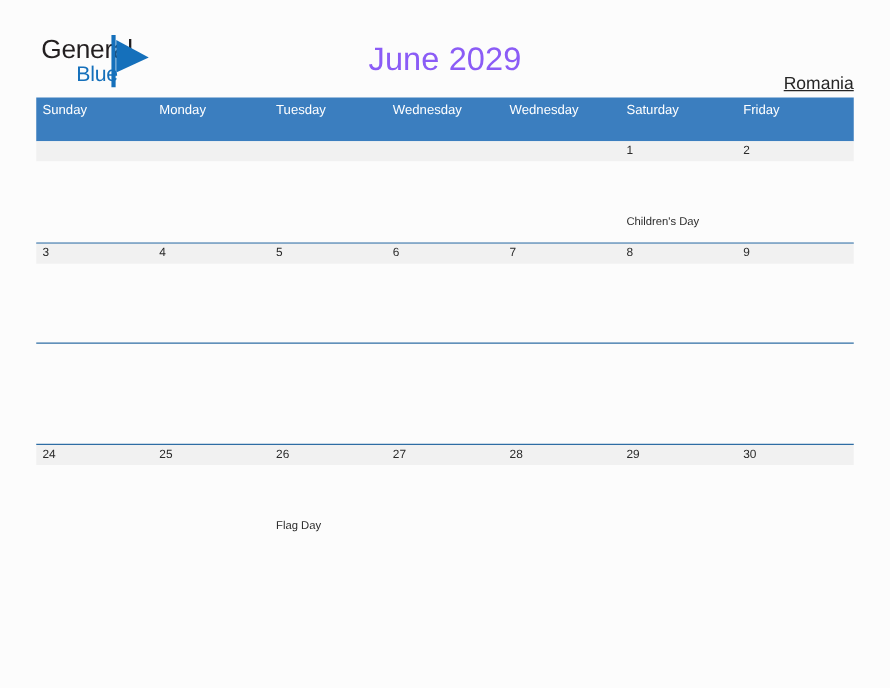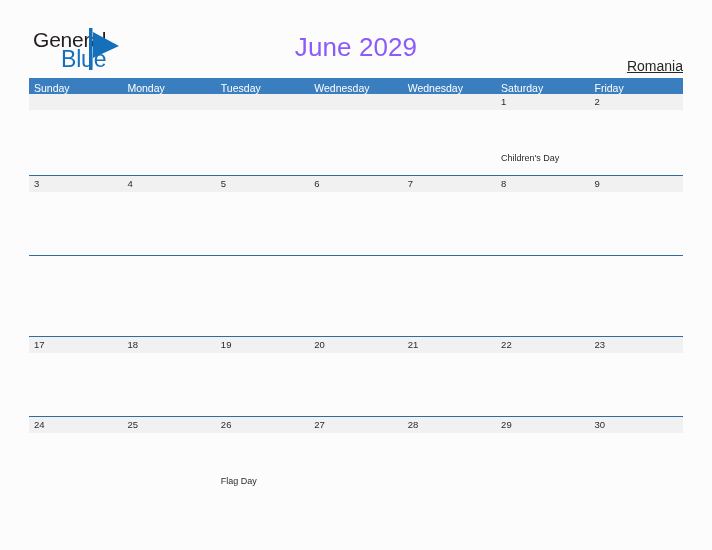--- a/index.html
+++ b/index.html
@@ -34,21 +34,21 @@
     top: 0;
     font-size: 21px;
     letter-spacing: -0.2px;
     color: #231f20;
     line-height: 23px;
   }
   .logo-blue {
     position: absolute;
     left: 28px;
     top: 20px;
-    font-size: 23px;
+    font-size: 17px;
     letter-spacing: -0.2px;
     color: #1570bb;
     line-height: 23px;
   }
   .logo-mark {
     position: absolute;
     left: 56px;
     top: 0px;
     width: 32px;
     height: 42px;
@@ -79,21 +79,21 @@
   .calendar {
     position: absolute;
     left: 29px;
     top: 78px;
     width: 654px;
   }
 
   .weekday-row {
     display: flex;
     background: #3b7ebf;
-    height: 16px;
+    height: 35px;
   }
   .weekday {
     flex: 1 1 0;
     color: #ffffff;
     font-size: 10.5px;
     line-height: 20px;
     padding-left: 5px;
     box-sizing: border-box;
     white-space: nowrap;
   }
@@ -220,40 +220,20 @@
           <div class="event-cell"></div>
           <div class="event-cell"></div>
           <div class="event-cell"></div>
           <div class="event-cell"></div>
           <div class="event-cell"></div>
           <div class="event-cell"></div>
         </div>
       </div>
       <div class="week-row">
         <div class="date-band">
-          <div class="date-cell">17</div>
-          <div class="date-cell">18</div>
-          <div class="date-cell">19</div>
-          <div class="date-cell">20</div>
-          <div class="date-cell">21</div>
-          <div class="date-cell">22</div>
-          <div class="date-cell">23</div>
-        </div>
-        <div class="event-band">
-          <div class="event-cell"></div>
-          <div class="event-cell"></div>
-          <div class="event-cell"></div>
-          <div class="event-cell"></div>
-          <div class="event-cell"></div>
-          <div class="event-cell"></div>
-          <div class="event-cell"></div>
-        </div>
-      </div>
-      <div class="week-row">
-        <div class="date-band">
           <div class="date-cell">24</div>
           <div class="date-cell">25</div>
           <div class="date-cell">26</div>
           <div class="date-cell">27</div>
           <div class="date-cell">28</div>
           <div class="date-cell">29</div>
           <div class="date-cell">30</div>
         </div>
         <div class="event-band">
           <div class="event-cell"></div>

